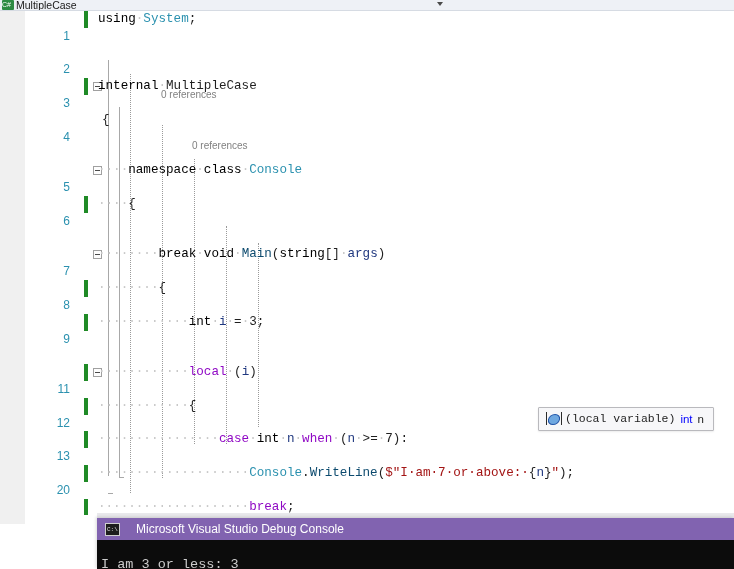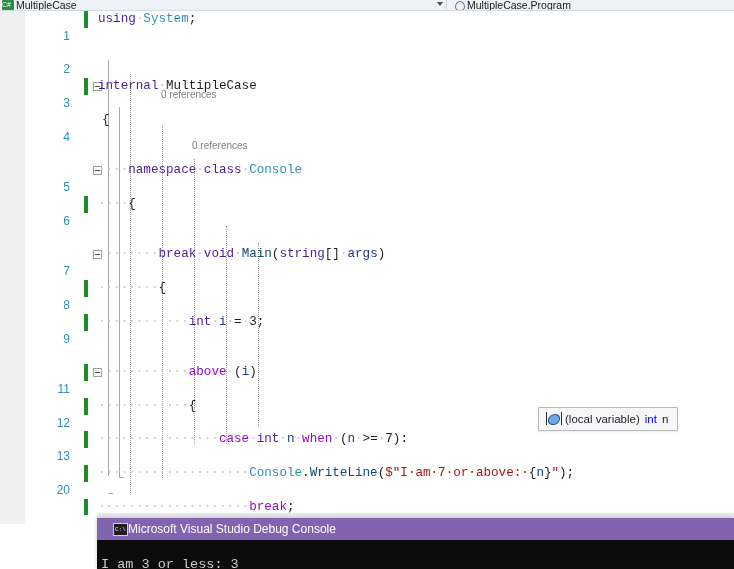--- a/index.html
+++ b/index.html
@@ -89,21 +89,21 @@
   .vline.dotted {
     background: none;
     border-left: 1px dotted #9a9a9a;
   }
   .refs {
     position: absolute; font-family: "Liberation Sans", sans-serif;
     font-size: 10px; color: #808080; line-height: 11px;
   }
 
   
-  .k    { color: #4c1d95; }   
+  .k    { color: #000000; }   
   .kc   { color: #8f08c4; }   
   .t    { color: #2b91af; }   
   .id   { color: #1f1f1f; }   
   .m    { color: #0c4a6e; }   
   .s    { color: #a31515; }   
   .p    { color: #1f1f1f; }   
   .dot  { color: #c8c8c8; }   
   .ln   { color: #1f377f; }   
 
   
@@ -122,32 +122,32 @@
   .tt-ico::before {
     content: ""; position: absolute; left: 2px; top: 2px;
     width: 10px; height: 9px; border: 1.5px solid #2255a8;
     border-radius: 50%; background: #6fa8e0; transform: skewX(-12deg);
   }
   .tt-ico::after {
     content: ""; position: absolute; left: 0px; top: 0px;
     width: 14px; height: 13px;
     border-left: 1.5px solid #2b2b2b; border-right: 1.5px solid #2b2b2b;
   }
-  .tt-text { color: #1e1e1e; }
+  .tt-text { color: #1e1e1e; font-family: Liberation Mono, monospace; }
   .tt-type { color: #0000ff; }
   .tt-name { color: #1e1e1e; }
 
   
   #console {
     position: absolute; left: 97px; top: 518px; width: 637px; height: 51px;
     overflow: hidden; box-shadow: -1px -1px 3px rgba(0,0,0,.15);
   }
   .con-title {
     height: 22px; background: #8163b0; display: flex; align-items: center;
-    padding-left: 16px; gap: 0;
+    padding-left: 8px; gap: 16px;
   }
   .con-ico {
     width: 15px; height: 13px; background: #1d1d1d; border: 1px solid #cfcfcf;
     position: relative; flex: 0 0 15px;
   }
   .con-ico::after {
     content: "C:\\"; position: absolute; left: 1px; top: -1px;
     color: #e8e8e8; font-size: 6px; line-height: 13px;
     font-family: "Liberation Mono", monospace;
   }
@@ -168,24 +168,20 @@
 <body>
 
 <div id="root">
 
   <div class="navbar">
     <div class="navcombo left">
       <span class="nav-ico cs-ico"></span>
       <span class="navlabel">MultipleCase</span>
     </div>
     <div class="navarrow"></div>
-    <div class="navcombo right">
-      <span class="nav-ico member-ico"></span>
-      <span class="navlabel">MultipleCase.Program</span>
-    </div>
   </div>
 
   <div id="editor">
     <div class="sel-margin"></div>
 
     <div class="code-area">
 
       <div class="vline" style="left:82px; top:49px; height:416px;"></div>
       <div class="vline" style="left:93px; top:96px; height:370px;"></div>
       <div class="vline" style="left:93px; top:466px; width:5px; height:1px;"></div>
@@ -251,21 +247,21 @@
         <span class="lnum">9</span>
         <span class="chg"></span>
         <span class="codetext"><span class="dot">············</span><span class="k">int</span><span class="dot">·</span><span class="ln">i</span><span class="dot">·</span><span class="p">=</span><span class="dot">·</span><span class="id">3</span><span class="p">;</span></span>
       </div>
 
 
       <div class="row" style="top:201.84px">
         <span class="lnum">11</span>
         <span class="chg"></span>
         <span class="outline" style="left:67px"></span>
-        <span class="codetext"><span class="dot">············</span><span class="kc">above</span><span class="dot">·</span><span class="p">(</span><span class="ln">i</span><span class="p">)</span></span>
+        <span class="codetext"><span class="dot">············</span><span class="kc">local</span><span class="dot">·</span><span class="p">(</span><span class="ln">i</span><span class="p">)</span></span>
       </div>
 
       <div class="row" style="top:218.66px">
         <span class="lnum">12</span>
         <span class="chg"></span>
         <span class="codetext"><span class="dot">············</span><span class="p">{</span></span>
       </div>
 
       <div class="row" style="top:235.48px">
         <span class="lnum">13</span>

